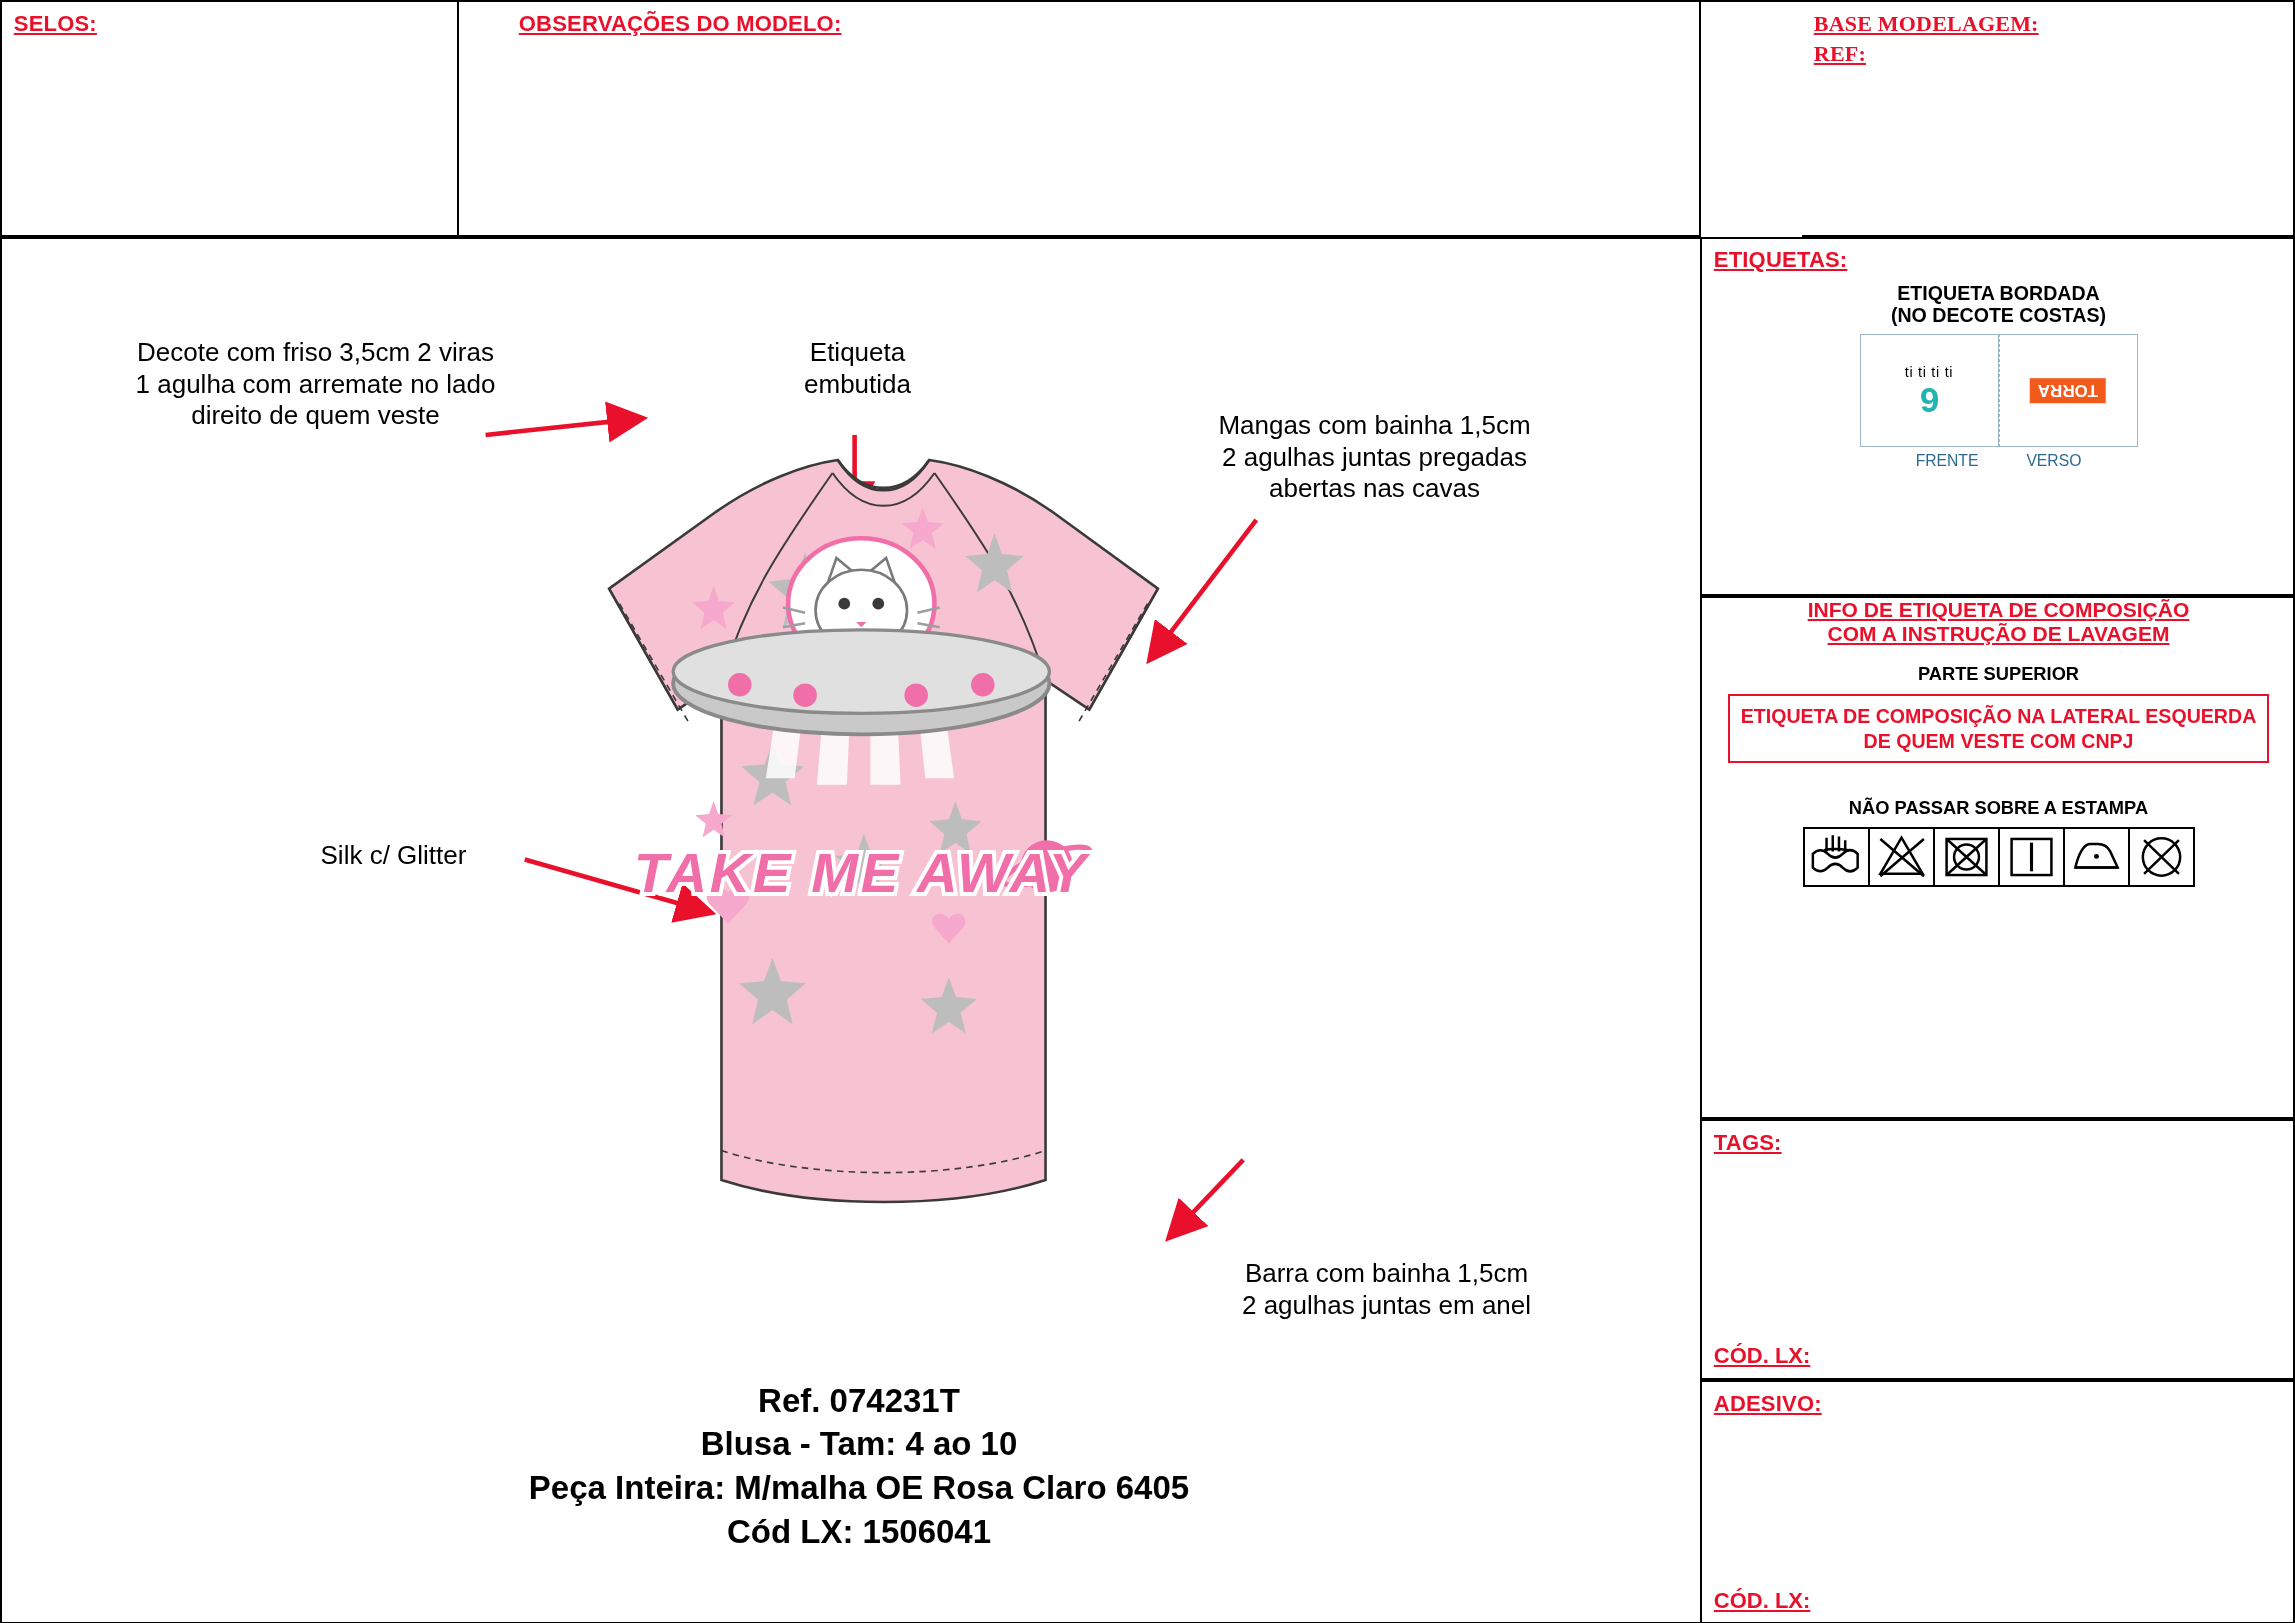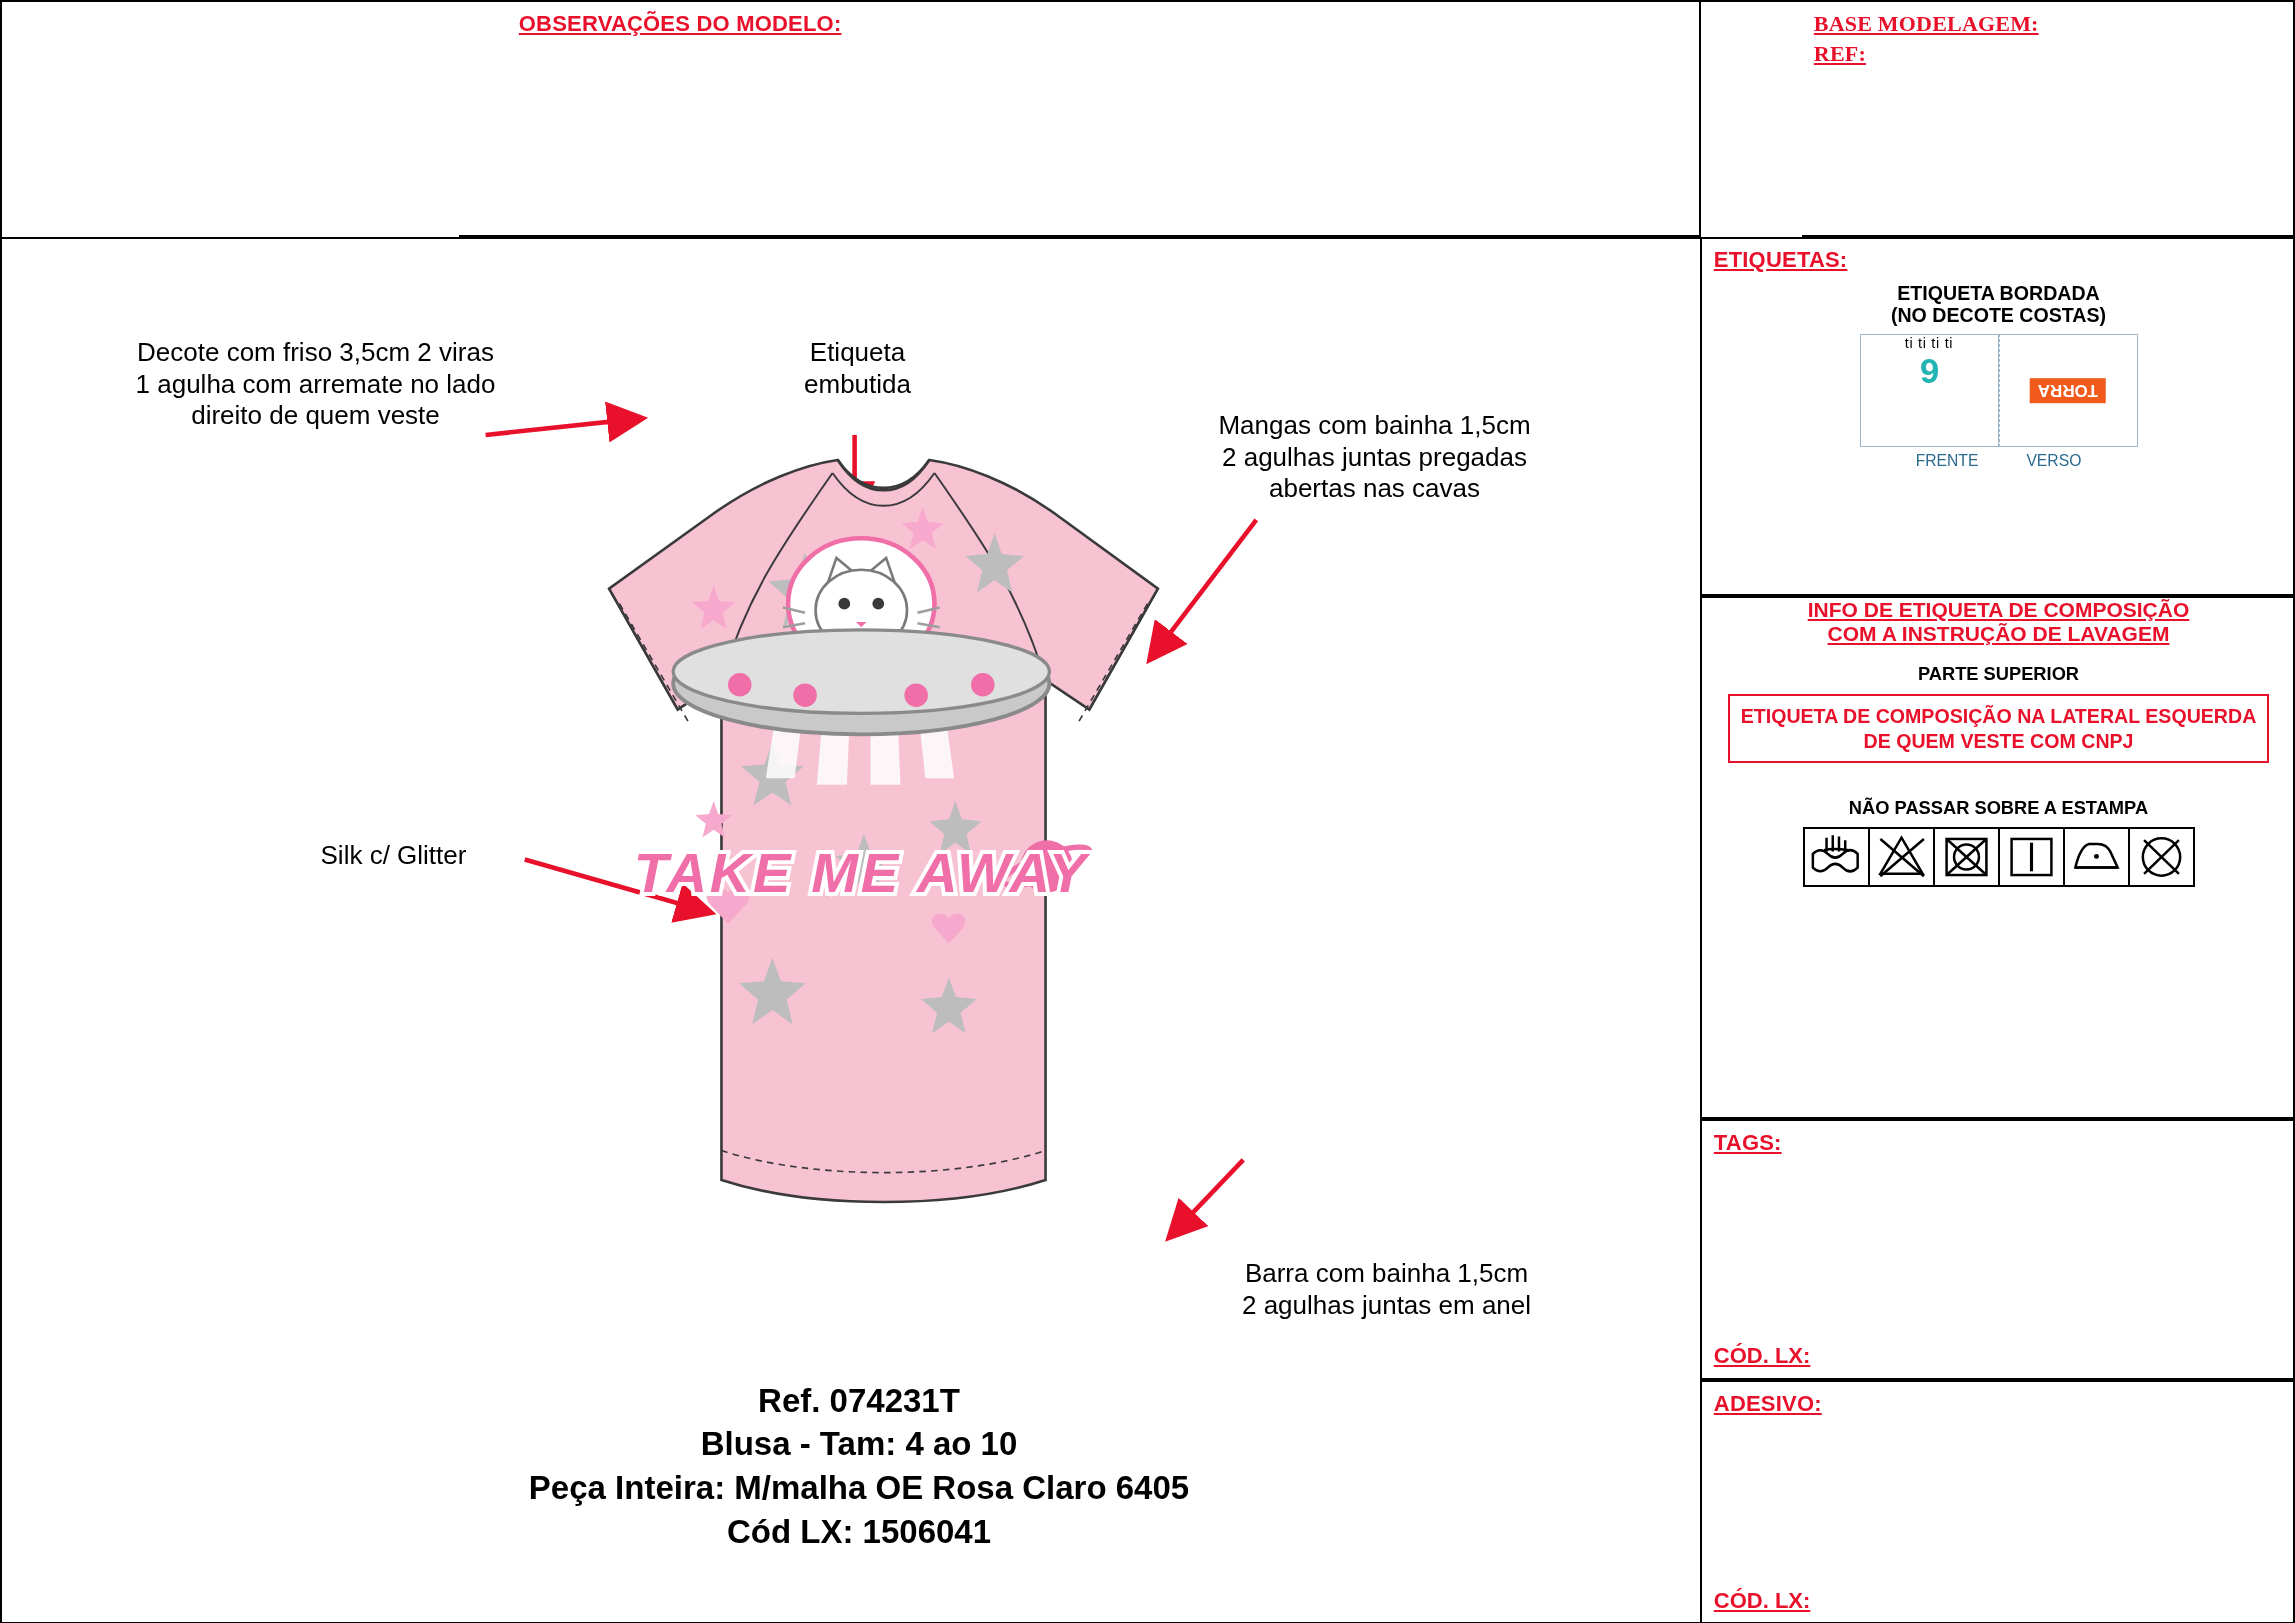--- a/index.html
+++ b/index.html
@@ -39,40 +39,43 @@
 
   
   #caption{position:absolute;left:0;right:0;bottom:69px;text-align:center;font-weight:bold;font-size:33px;line-height:1.33;padding-left:16px;}
 
   
   .lbl-title{text-align:center;font-weight:bold;font-size:19.6px;line-height:1.12;margin-top:10.5px;}
   .lbl-box{display:flex;justify-content:center;margin-top:6.5px;}
   .lbl-half{width:137px;height:111px;border:1.3px solid #9fb6c8;position:relative;background:#fff;}
   .lbl-half.right{border-left:1.3px dashed #9fb6c8;}
   .lbl-foot{display:flex;justify-content:center;gap:48px;font-size:15.7px;color:#2a6b8f;margin-top:5.2px;}
-  .tiny-row{font-size:14.4px;text-align:center;margin-top:0;letter-spacing:0.7px;}
+  .tiny-row{font-size:14.4px;text-align:center;margin-top:29px;letter-spacing:0.7px;}
   .six{font-size:35px;color:#22b3b3;text-align:center;font-weight:bold;transform:rotate(180deg);}
   .torra{background:#f15a1b;color:#fff;font-weight:bold;font-size:17px;padding:2.6px 7.8px;transform:rotate(180deg);display:inline-block;}
 
   
   .comp-h{text-align:center;font-weight:bold;font-size:21px;line-height:1.15;margin-top:0;}
   .parte{text-align:center;font-weight:bold;font-size:18.3px;margin-top:17px;}
   .comp-box{margin:9.1px 26px 0;border:2px solid #e8102a;padding:7.8px 3.9px;text-align:center;font-weight:bold;font-size:19.6px;line-height:1.25;color:#e8102a;}
   .nopass{text-align:center;font-weight:bold;font-size:18.3px;margin-top:34px;}
   .care{display:flex;justify-content:center;margin-top:7.8px;}
   .care-cell{width:63px;height:56px;border:2px solid #000;border-right-width:0;position:relative;}
   .care-cell:last-child{border-right-width:2px;}
 
   .cod{position:absolute;left:11.8px;font-weight:bold;font-size:22px;text-decoration:underline;color:#e8102a;}
 </style>
 </head>
 <body>
 
 <div id="sheet">
 
+  <div class="cell" id="selos">
+    <div class="pad"><span class="red hdr">SELOS:</span></div>
+  </div>
 
   <div class="cell" id="obs">
     <div class="pad"><span class="red hdr">OBSERVAÇÕES DO MODELO:</span></div>
   </div>
 
   <div class="cell" id="base">
     <div class="pad">
       <div class="red hdr">BASE MODELAGEM:</div>
       <div class="red hdr" style="margin-top:3.9px">REF:</div>
     </div>

